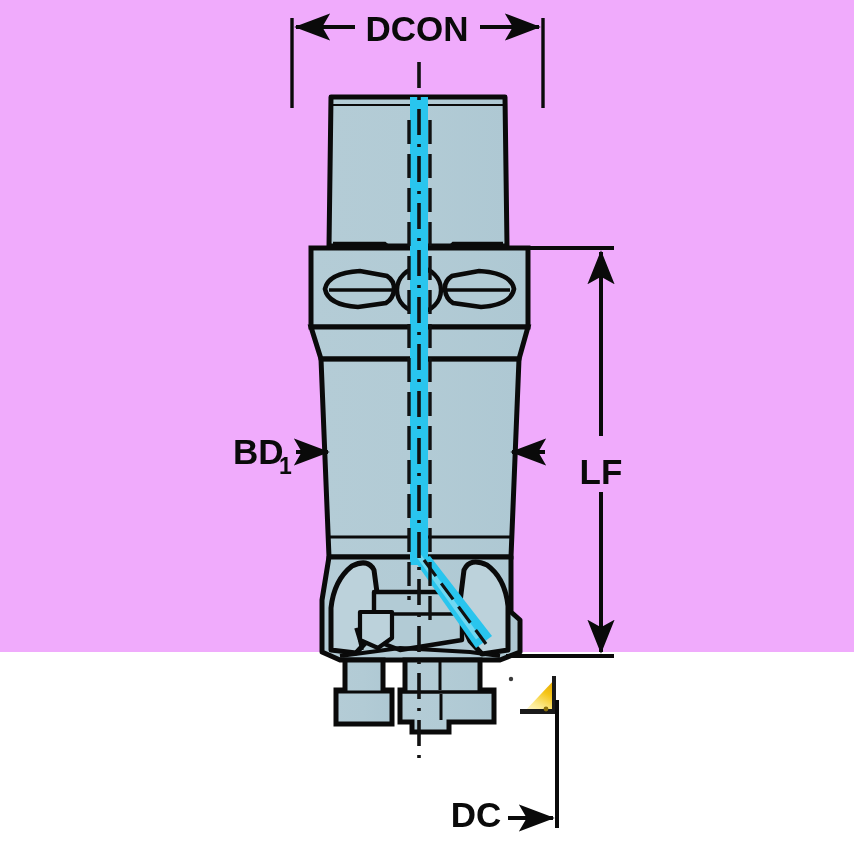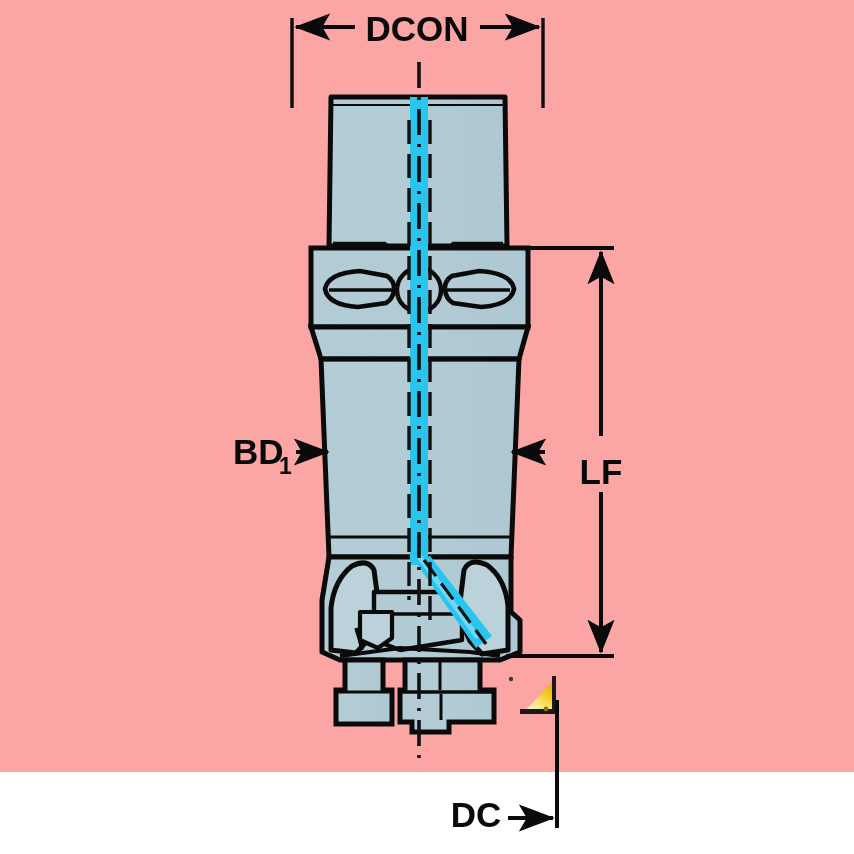--- a/index.html
+++ b/index.html
@@ -10,22 +10,22 @@
   }
   body {
     width: 854px;
     height: 854px;
     font-family: "Liberation Sans", sans-serif;
     overflow: hidden;
   }
   #drawing-root {
     position: relative;
     width: 854px;
-    height: 772px;
-    background: #fca5a5;
+    height: 652px;
+    background: #f0abfc;
   }
   svg#tool-svg {
     display: block;
     width: 854px;
     height: 854px;
   }
   .dim-label {
     font-family: "Liberation Sans", sans-serif;
     font-weight: bold;
     fill: #0a0a0a;

